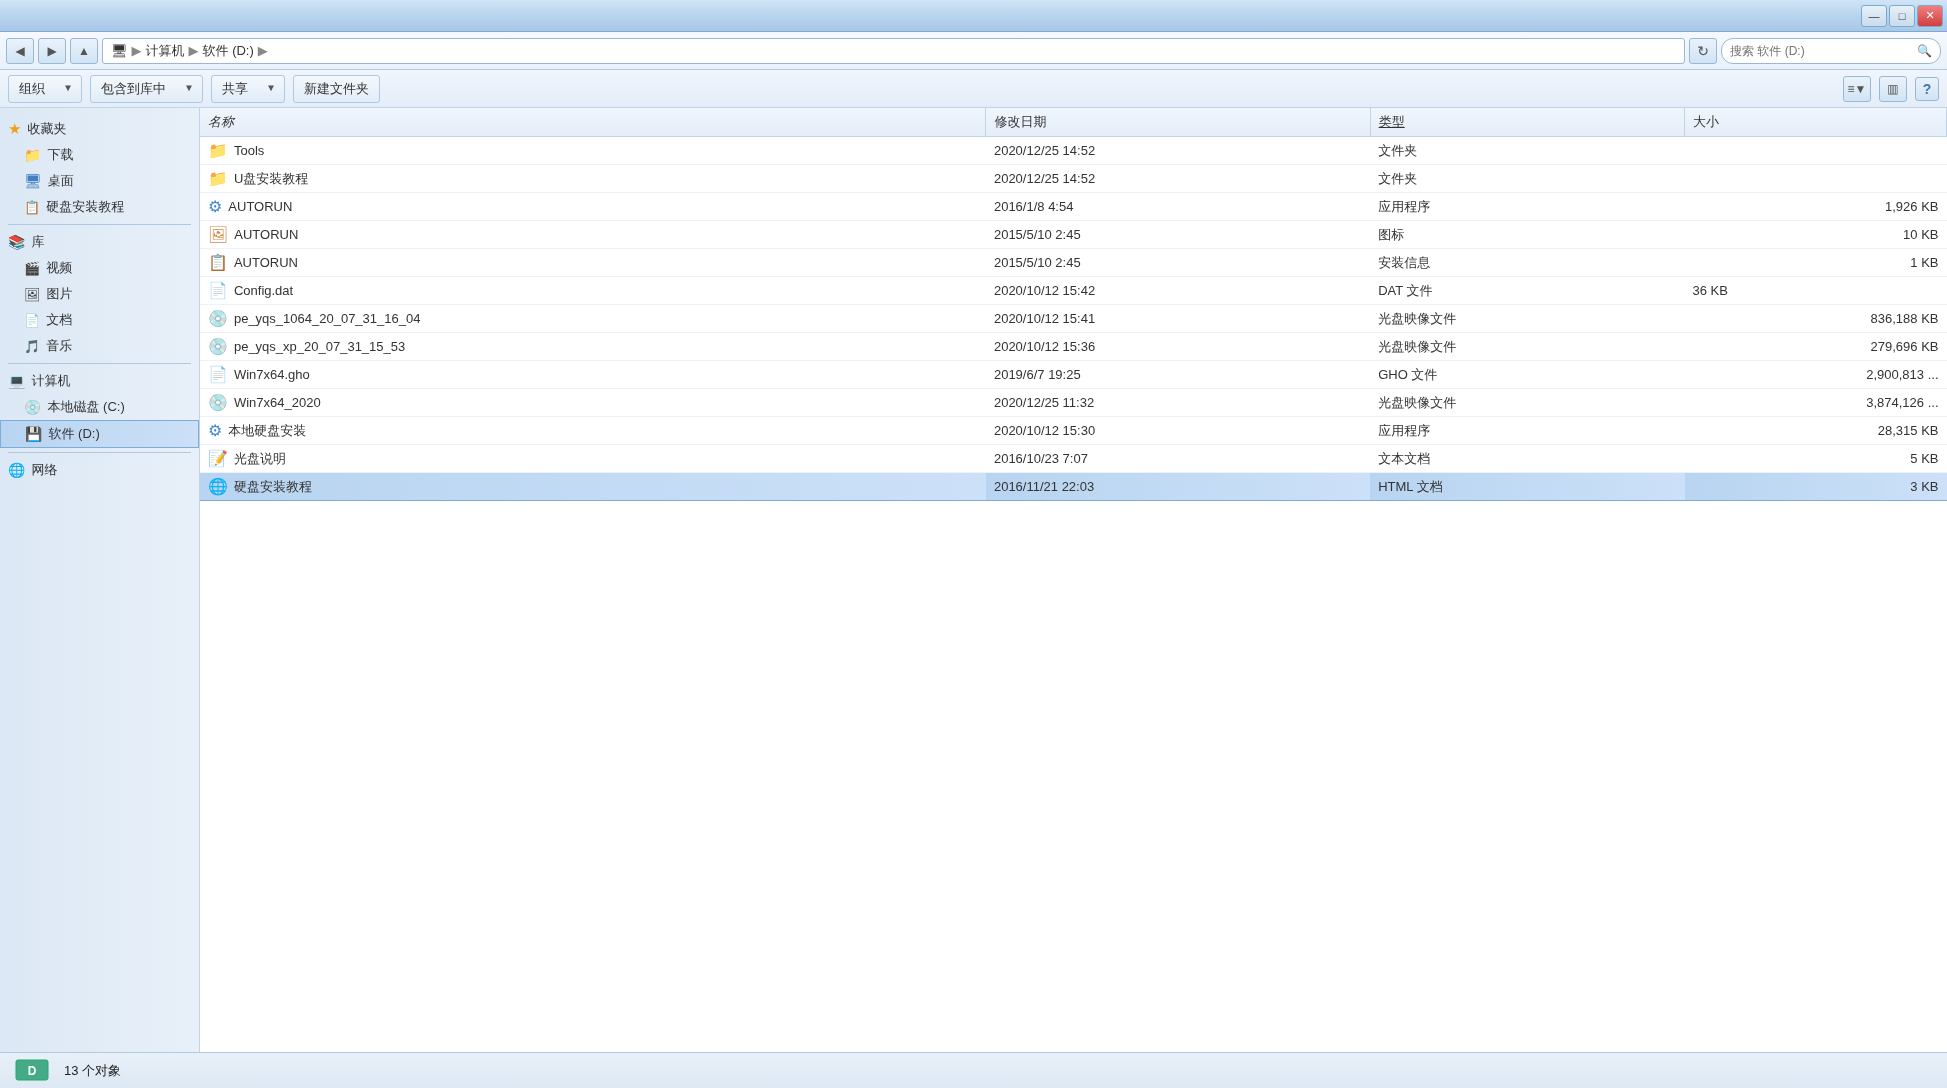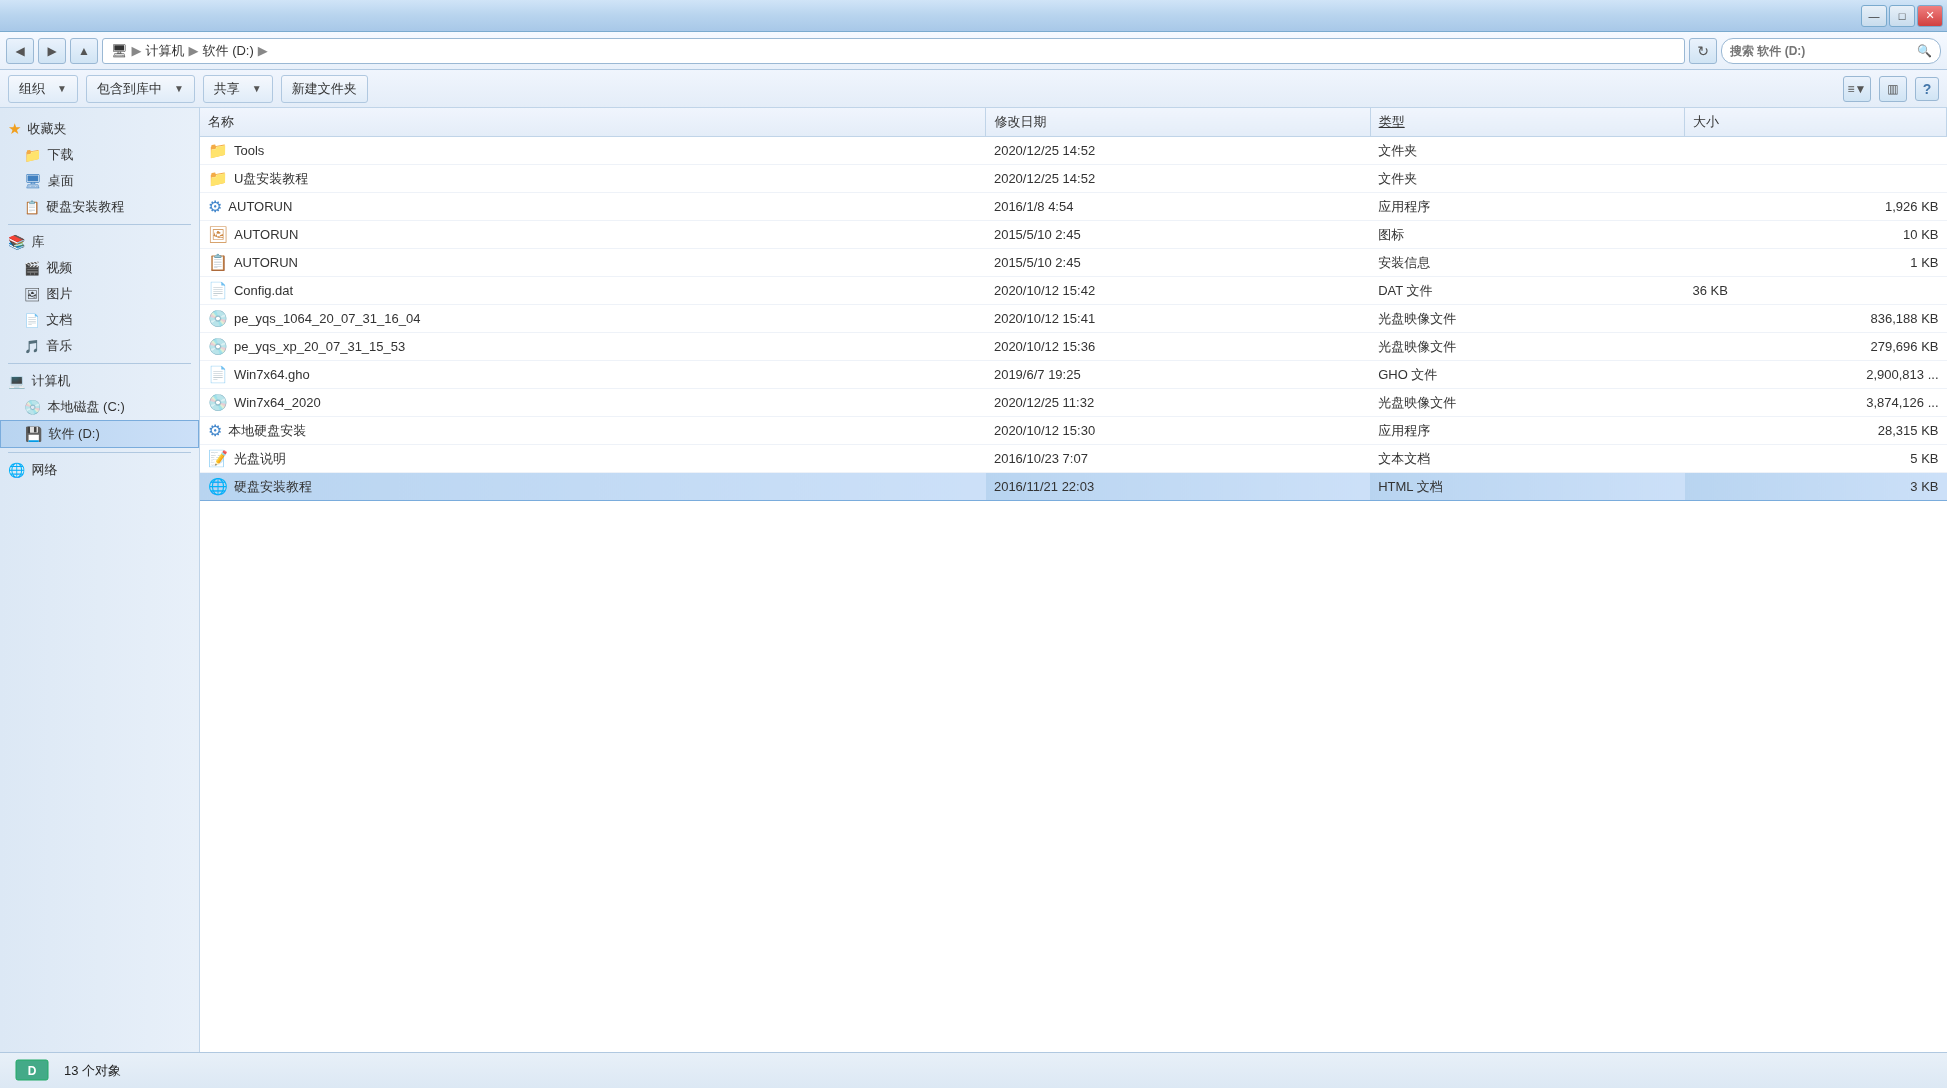--- a/index.html
+++ b/index.html
@@ -102,21 +102,20 @@
       padding: 0 8px;
       gap: 4px;
     }
     .search-box input {
       border: none;
       outline: none;
       flex: 1;
       font-size: 12px;
       background: transparent;
       color: #000000;
-      font-weight: bold;
     }
     .search-icon { color: #888; font-size: 12px; }
 
     
     .toolbar {
       height: 38px;
       background: linear-gradient(to bottom, #f0f5fd 0%, #e4edf8 100%);
       border-bottom: 1px solid #c0d4e8;
       display: flex;
       align-items: center;
@@ -124,24 +123,25 @@
       gap: 8px;
     }
     .toolbar-btn {
       height: 28px;
       padding: 0 10px;
       background: linear-gradient(to bottom, #f5f8fd 0%, #e0ecf8 100%);
       border: 1px solid #b0c8e0;
       border-radius: 3px;
       display: flex;
       align-items: center;
-      gap: 12px;
-      cursor: pointer;
-      font-size: 13px;
-      color: #333;
+      gap: 20px;
+      cursor: pointer;
+      font-size: 13px;
+      color: #333;
+      font-family: Liberation Mono, monospace;
     }
     .toolbar-spacer { flex: 1; }
     .view-btn {
       width: 28px;
       height: 26px;
       background: linear-gradient(to bottom, #eaf2fc 0%, #d0e4f4 100%);
       border: 1px solid #9ab8d4;
       border-radius: 3px;
       display: flex;
       align-items: center;
@@ -399,21 +399,21 @@
         <span class="icon-network">🌐</span>
         <span>网络</span>
       </div>
     </div>
   </div>
 
   <div class="file-area">
     <table class="file-table">
       <thead>
         <tr>
-          <th style="width:45%;">名称</th>
+          <th style="width:45%;font-style:italic;">名称</th>
           <th style="width:22%;">修改日期</th>
           <th style="width:18%;text-decoration:underline;">类型</th>
           <th style="width:15%;">大小</th>
         </tr>
       </thead>
       <tbody id="file-tbody">
       <tr>
       <td>
         <div class="file-name-cell">
           <span class="file-icon" style="color:#f0b820">📁</span>

